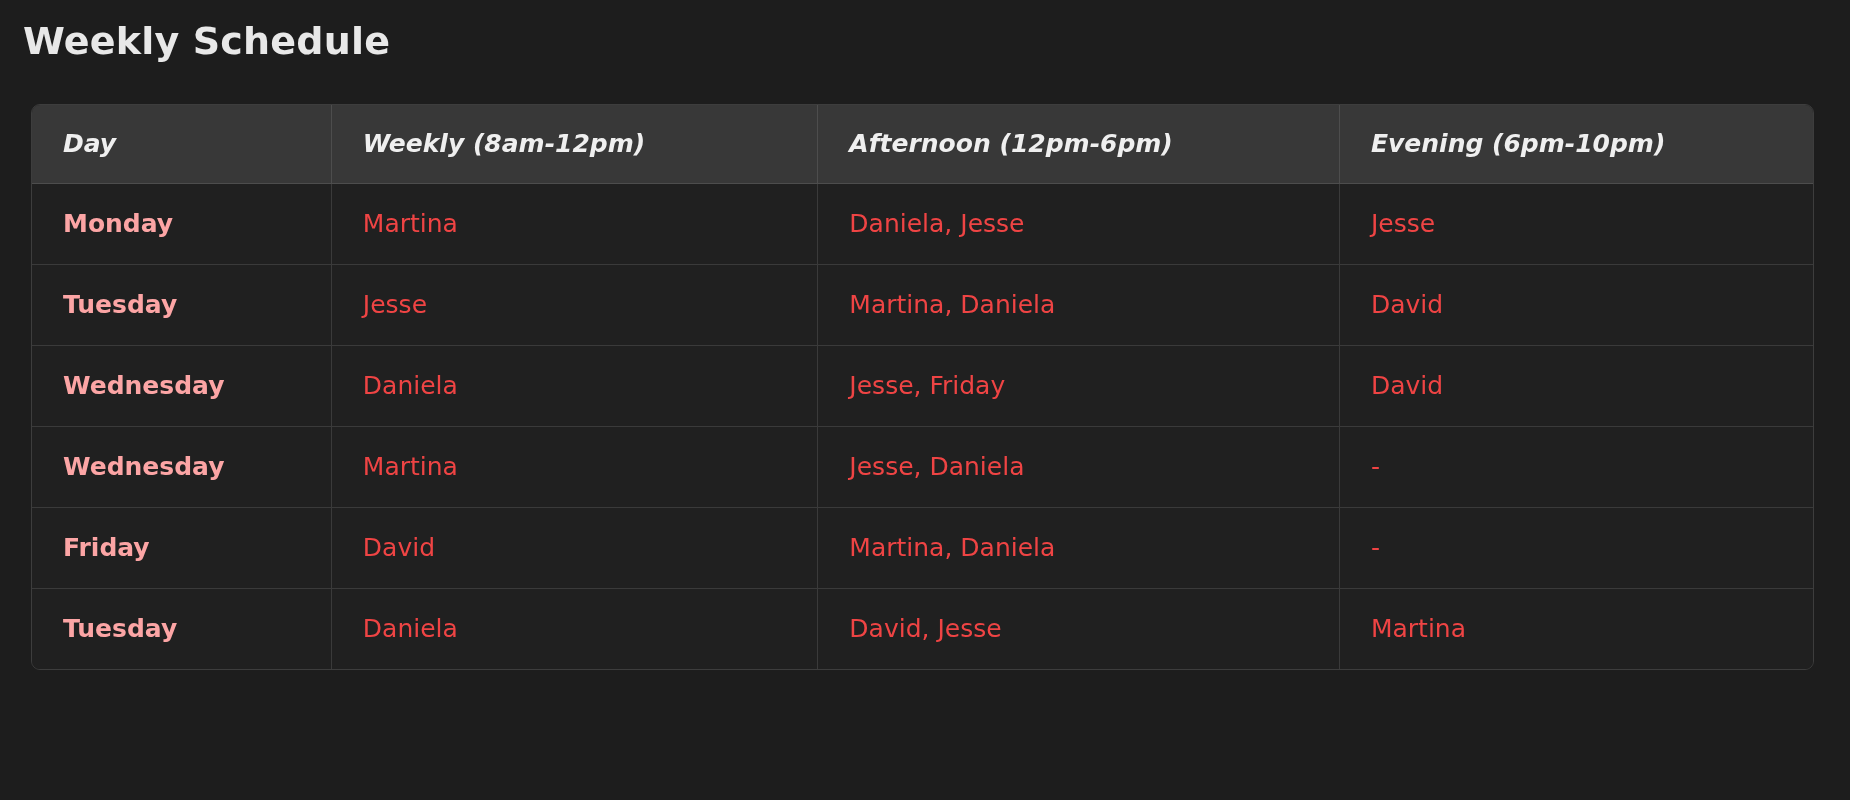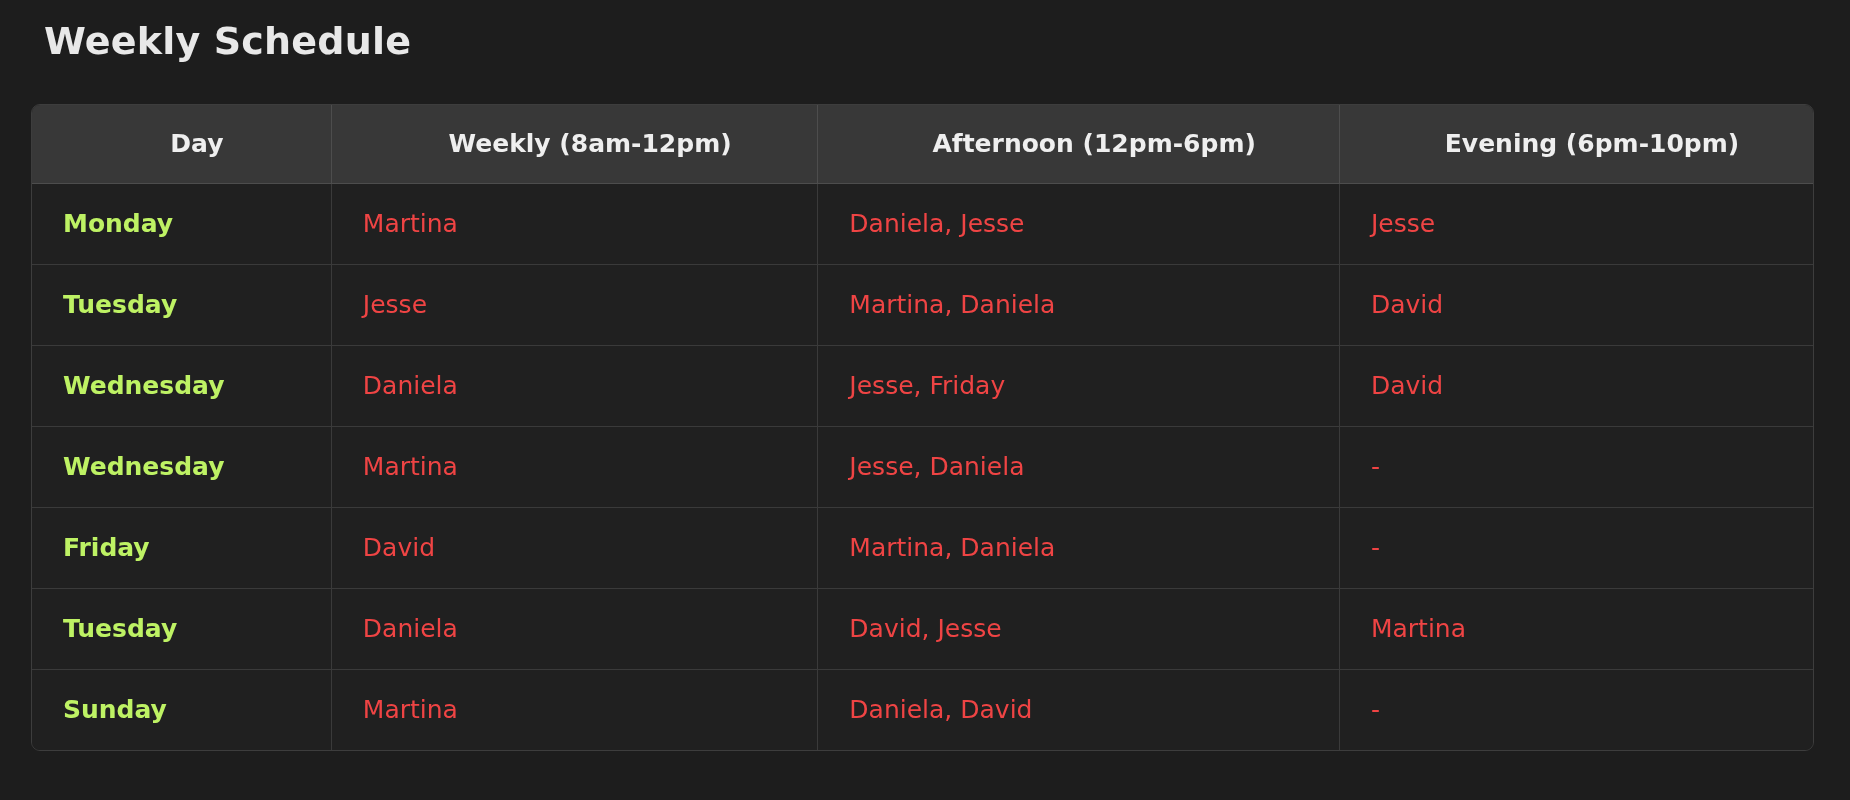--- a/index.html
+++ b/index.html
@@ -17,21 +17,21 @@
   .page {
     position: relative;
     width: 1850px;
     height: 800px;
     background: #1d1d1d;
     box-sizing: border-box;
     padding: 0;
   }
   .page-title {
     position: absolute;
-    left: 44px;
+    left: 23px;
     top: 18px;
     margin: 0;
     font-size: 38px;
     line-height: 46px;
     font-weight: bold;
     color: #e8e8e8;
     letter-spacing: 0.2px;
   }
   .table-wrap {
     position: absolute;
@@ -50,50 +50,51 @@
   }
   table.schedule col.c-day      { width: 299px; }
   table.schedule col.c-morning  { width: 486px; }
   table.schedule col.c-afternoon{ width: 521px; }
   table.schedule col.c-evening  { width: 473px; }
 
   thead tr {
     background: #383838;
   }
   thead th {
-    text-align: center;
+    text-align: left;
     font-size: 25px;
     line-height: 30px;
     font-weight: bold;
     color: #efefef;
     padding: 24px 0 24px 31px;
     border-right: 1px solid #4d4d4d;
     border-bottom: 1px solid #4d4d4d;
     box-sizing: border-box;
     white-space: nowrap;
+    font-style: italic;
   }
   thead th:last-child { border-right: none; margin-left: 35px; }
 
   tbody tr { background: #202020; }
   tbody td {
     font-size: 25px;
     line-height: 30px;
     color: #ef4444;
     padding: 25px 0 25px 31px;
     border-right: 1px solid #3a3a3a;
     border-bottom: 1px solid #3a3a3a;
     box-sizing: border-box;
     white-space: nowrap;
     font-weight: normal;
   }
   tbody td:last-child { border-right: none; }
   tbody tr:last-child td { border-bottom: none; }
   tbody td.day-cell {
     font-weight: bold;
-    color: #bef264;
+    color: #fca5a5;
   }
 </style>
 </head>
 <body>
 
 <div class="page">
 
   <h1 class="page-title">Weekly Schedule</h1>
 
   <div class="table-wrap">
@@ -142,23 +143,17 @@
           <td>David</td>
           <td>Martina, Daniela</td>
           <td>-</td>
         </tr>
         <tr>
           <td class="day-cell">Tuesday</td>
           <td>Daniela</td>
           <td>David, Jesse</td>
           <td>Martina</td>
         </tr>
-        <tr>
-          <td class="day-cell">Sunday</td>
-          <td>Martina</td>
-          <td>Daniela, David</td>
-          <td>-</td>
-        </tr>
       </tbody>
     </table>
   </div>
 
 </div>
 
 </body></html>

